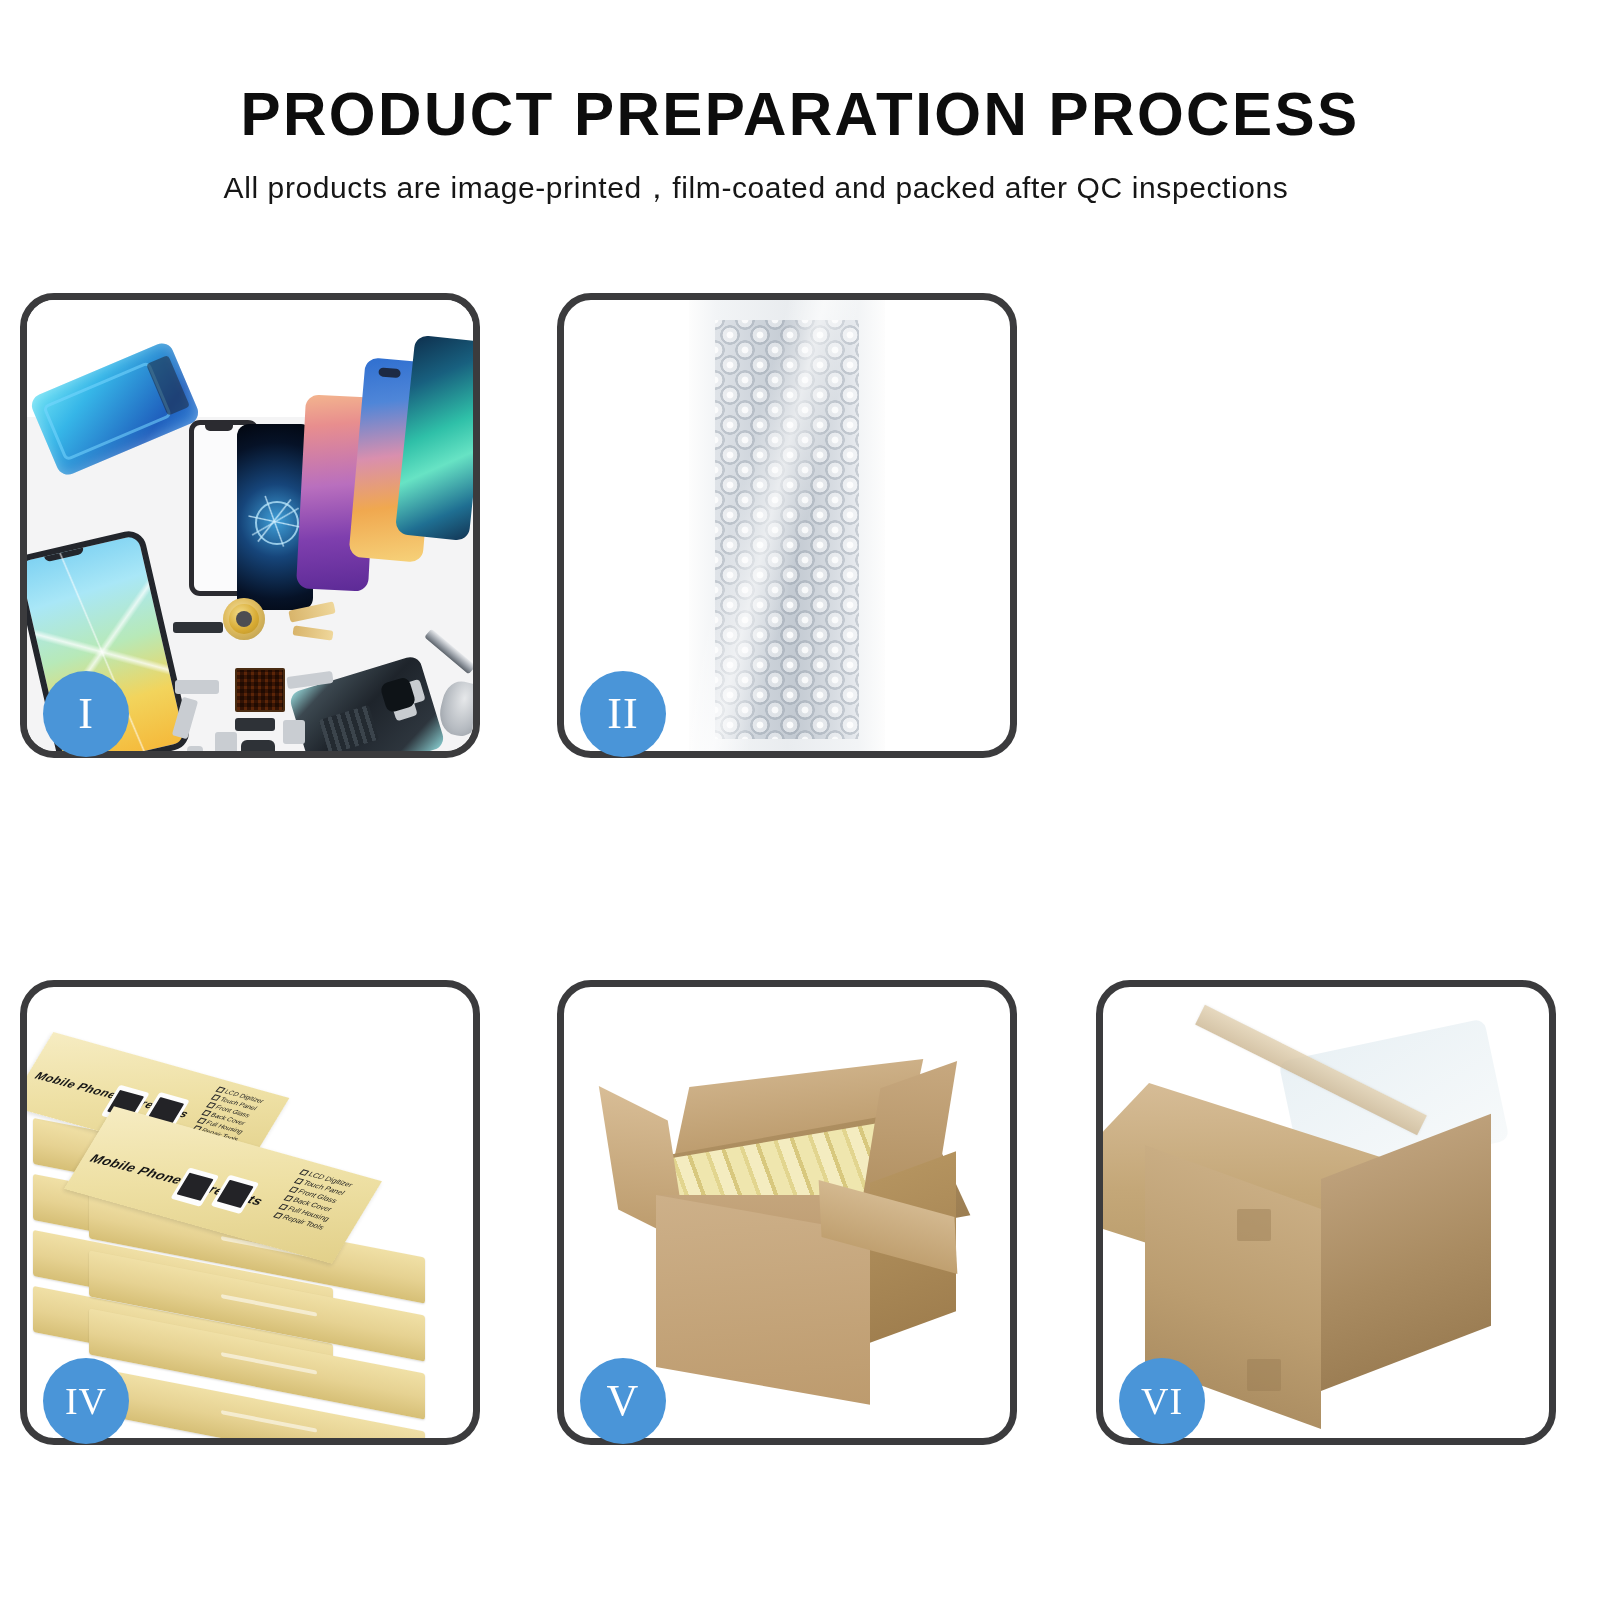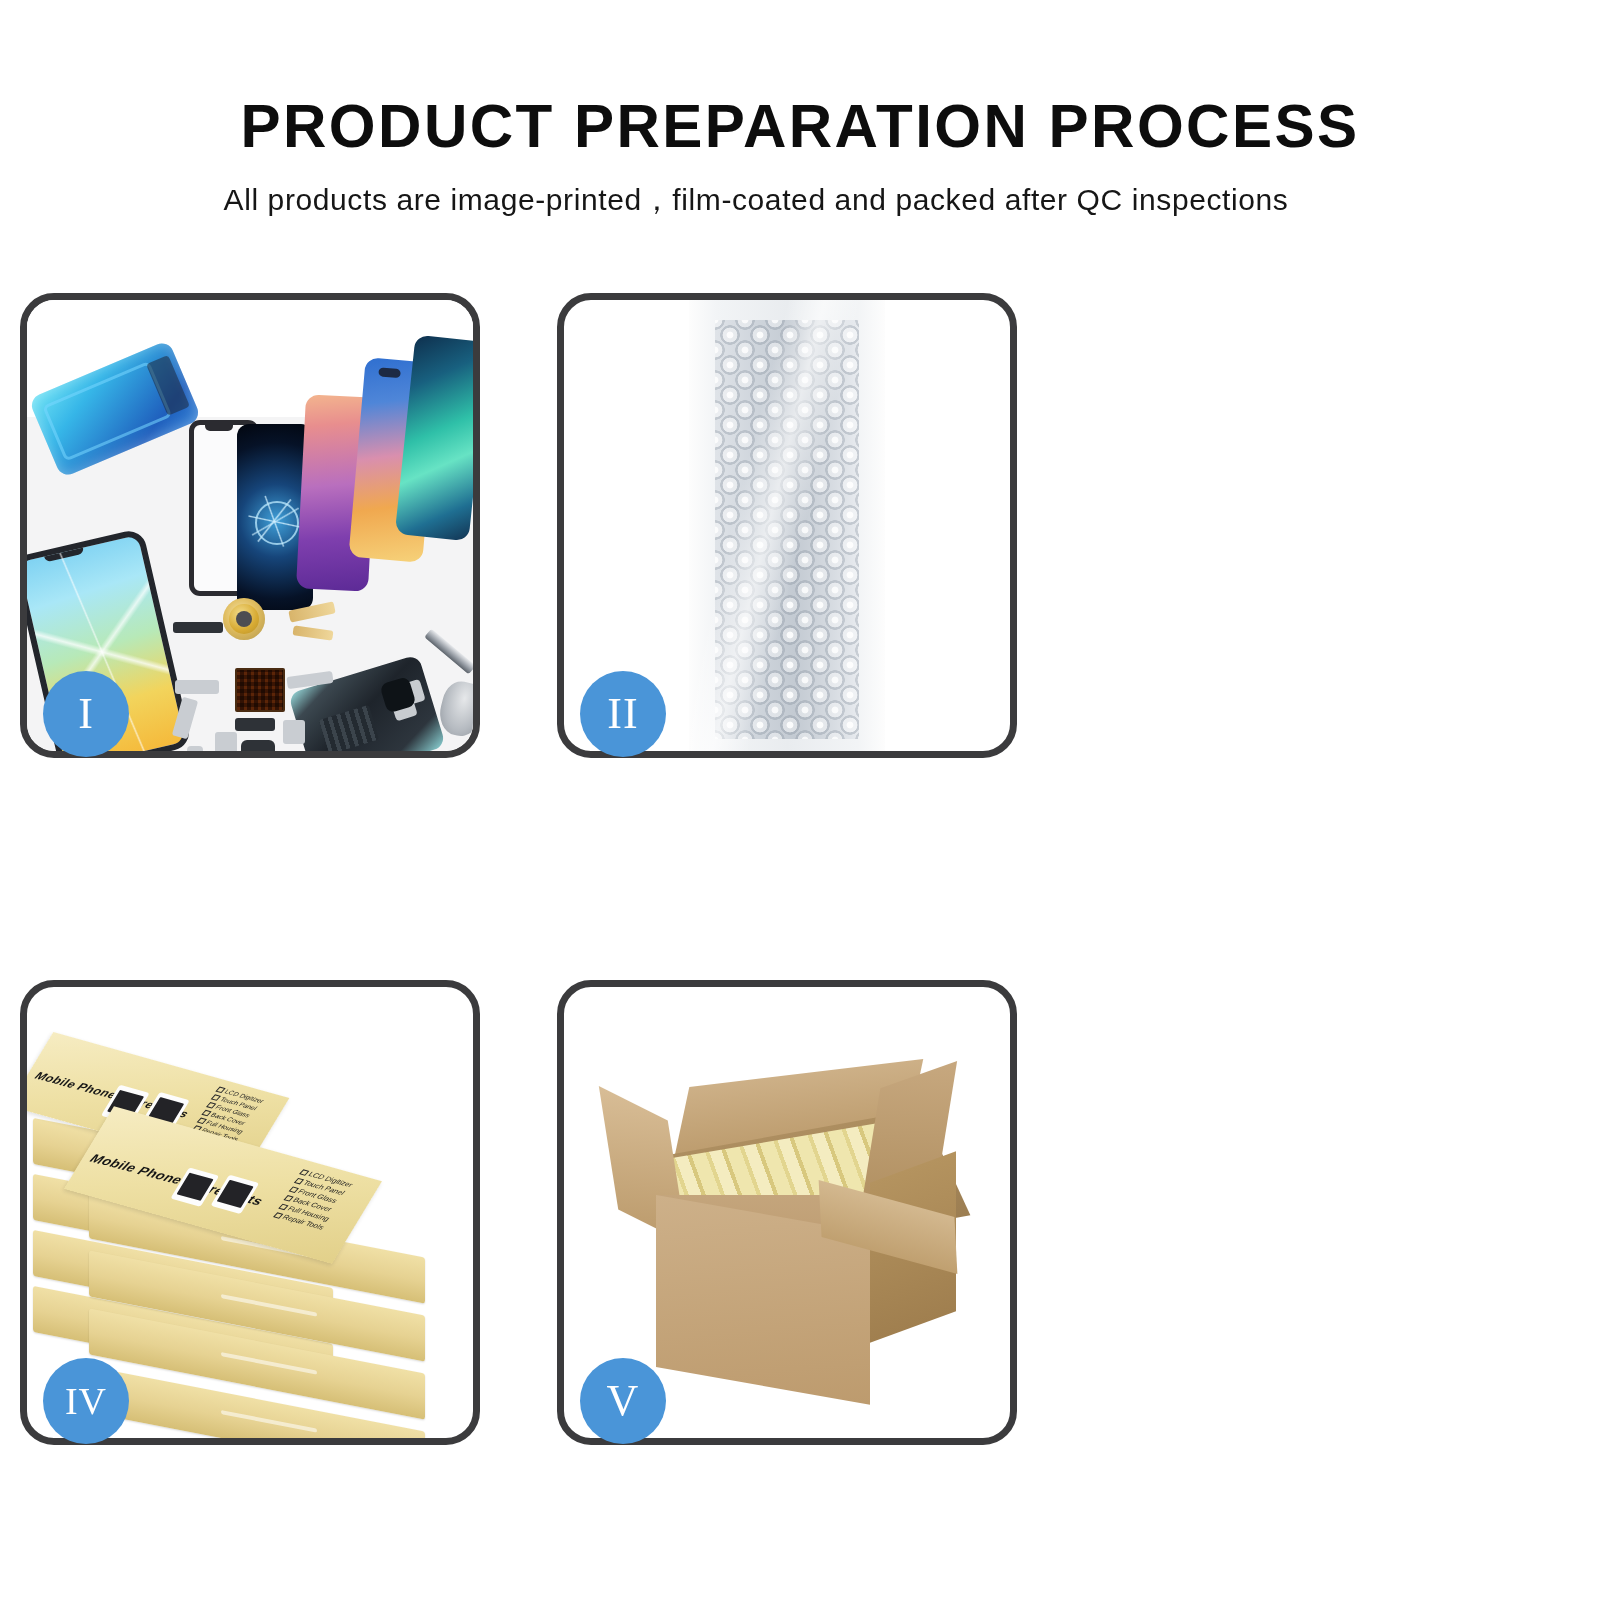--- a/index.html
+++ b/index.html
@@ -12,21 +12,21 @@
     height: 1600px;
     font-family: "Liberation Sans", sans-serif;
     overflow: hidden;
     position: relative;
   }
 
   
   #header {
     position: absolute;
     left: 0;
-    top: 12px;
+    top: 0;
     width: 1600px;
     height: 250px;
   }
   #page-title {
     position: absolute;
     left: 0;
     top: 78px;
     width: 1600px;
     text-align: center;
     font-size: 62px;
@@ -705,14 +705,26 @@
       <div class="v-flap left"></div>
       <div class="v-flap right"></div>
       <div class="v-body"></div>
       <div class="v-front"></div>
       <div class="v-side"></div>
       <div class="v-flap front"></div>
     </div>
     <div class="badge">V</div>
   </div>
 
+  <div class="panel r2 c3">
+    <div class="panel-inner">
+      <div class="s-shadow"></div>
+      <div class="s-top"></div>
+      <div class="s-tape"></div>
+      <div class="s-left"></div>
+      <div class="s-right"></div>
+      <div class="s-patch" style="left:134px; top:222px;"></div>
+      <div class="s-patch" style="left:144px; top:372px;"></div>
+    </div>
+    <div class="badge wide">VI</div>
+  </div>
 
 </div>
 
 </body></html>

